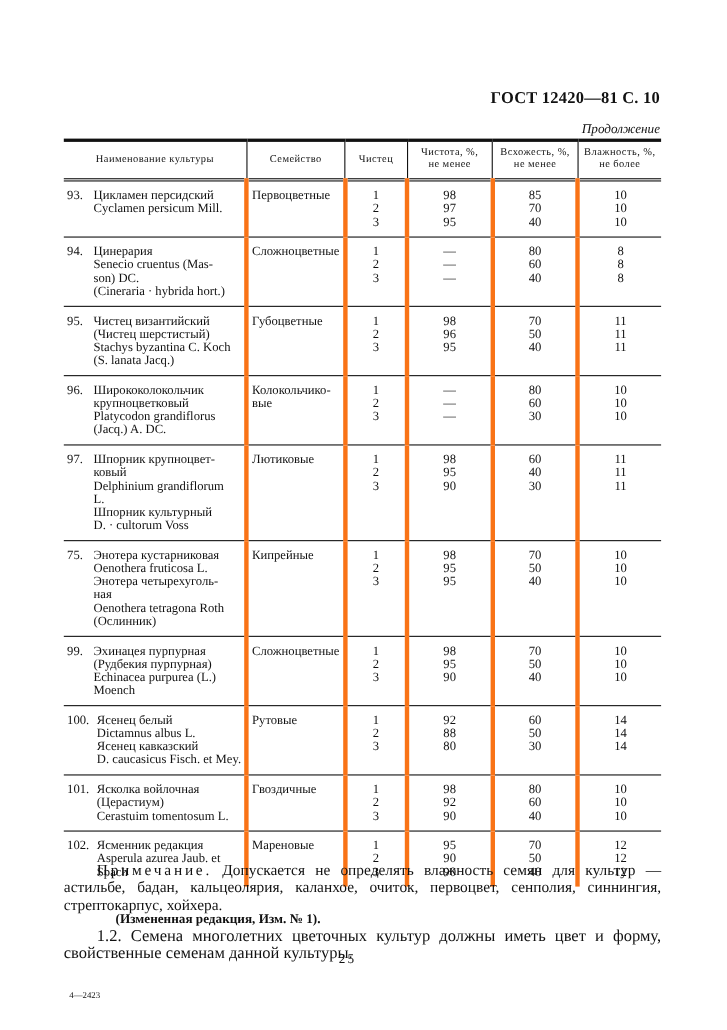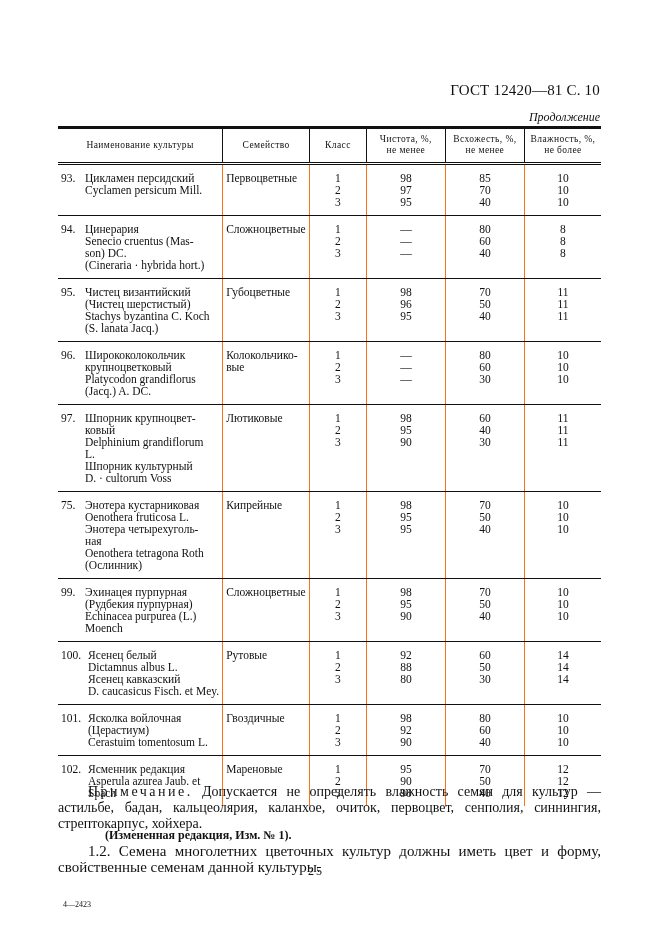--- a/index.html
+++ b/index.html
@@ -2,39 +2,39 @@
 <html><head>
 <meta charset="utf-8">
 <style>
   html, body { margin: 0; padding: 0; background: #ffffff; }
   body {
     width: 661px; height: 936px; position: relative; overflow: hidden;
     font-family: "Liberation Serif", "DejaVu Serif", serif; color: #111;
   }
   .gost-header {
     position: absolute; top: 82px; right: 61px;
-    font-weight: normal; font-size: 15px; letter-spacing: 0.2px;
+    font-weight: bold; font-size: 15px; letter-spacing: 0.2px;
   }
   .continuation {
     position: absolute; top: 110px; right: 61px;
     font-style: italic; font-size: 12px; text-align: center;
   }
   table.main {
     position: absolute; left: 58px; top: 126px; width: 543px;
     border-collapse: collapse; font-size: 11.5px; line-height: 12px;
   }
   table.main thead th {
     font-weight: normal; font-size: 9.5px; letter-spacing: 0.4px;
     padding: 5px 2px 6px 2px; vertical-align: middle; text-align: center;
     border-top: 3px solid #111; border-bottom: 3px double #111;
     border-left: 1px solid #111; line-height: 11px;
   }
   table.main thead th:first-child { border-left: none; }
   table.main tbody td {
-    border-left: 1px solid #f97316; border-bottom: 1px solid #111;
+    border-left: 4px solid #f97316; border-bottom: 1px solid #111;
     vertical-align: top; padding: 7px 3px 7px 3px;
   }
   table.main tbody td:first-child { border-left: none; }
   table.main tbody tr:last-child td { border-bottom: none; }
   td.name { padding-left: 2px; }
   .name-wrap { display: flex; }
   .num { width: 24px; flex: none; }
   .num.wide { width: 27px; }
   .name-lines div { white-space: nowrap; }
   td.center { text-align: center; }
@@ -83,21 +83,21 @@
   </colgroup>
   <thead>
     <tr id="head-row">
         <th>
           <div>Наименование культуры</div>
         </th>
         <th>
           <div>Семейство</div>
         </th>
         <th>
-          <div>Класс</div>
+          <div>Чистец</div>
         </th>
         <th>
           <div>Чистота, %,</div>
           <div>не менее</div>
         </th>
         <th>
           <div>Всхожесть, %,</div>
           <div>не менее</div>
         </th>
         <th>

